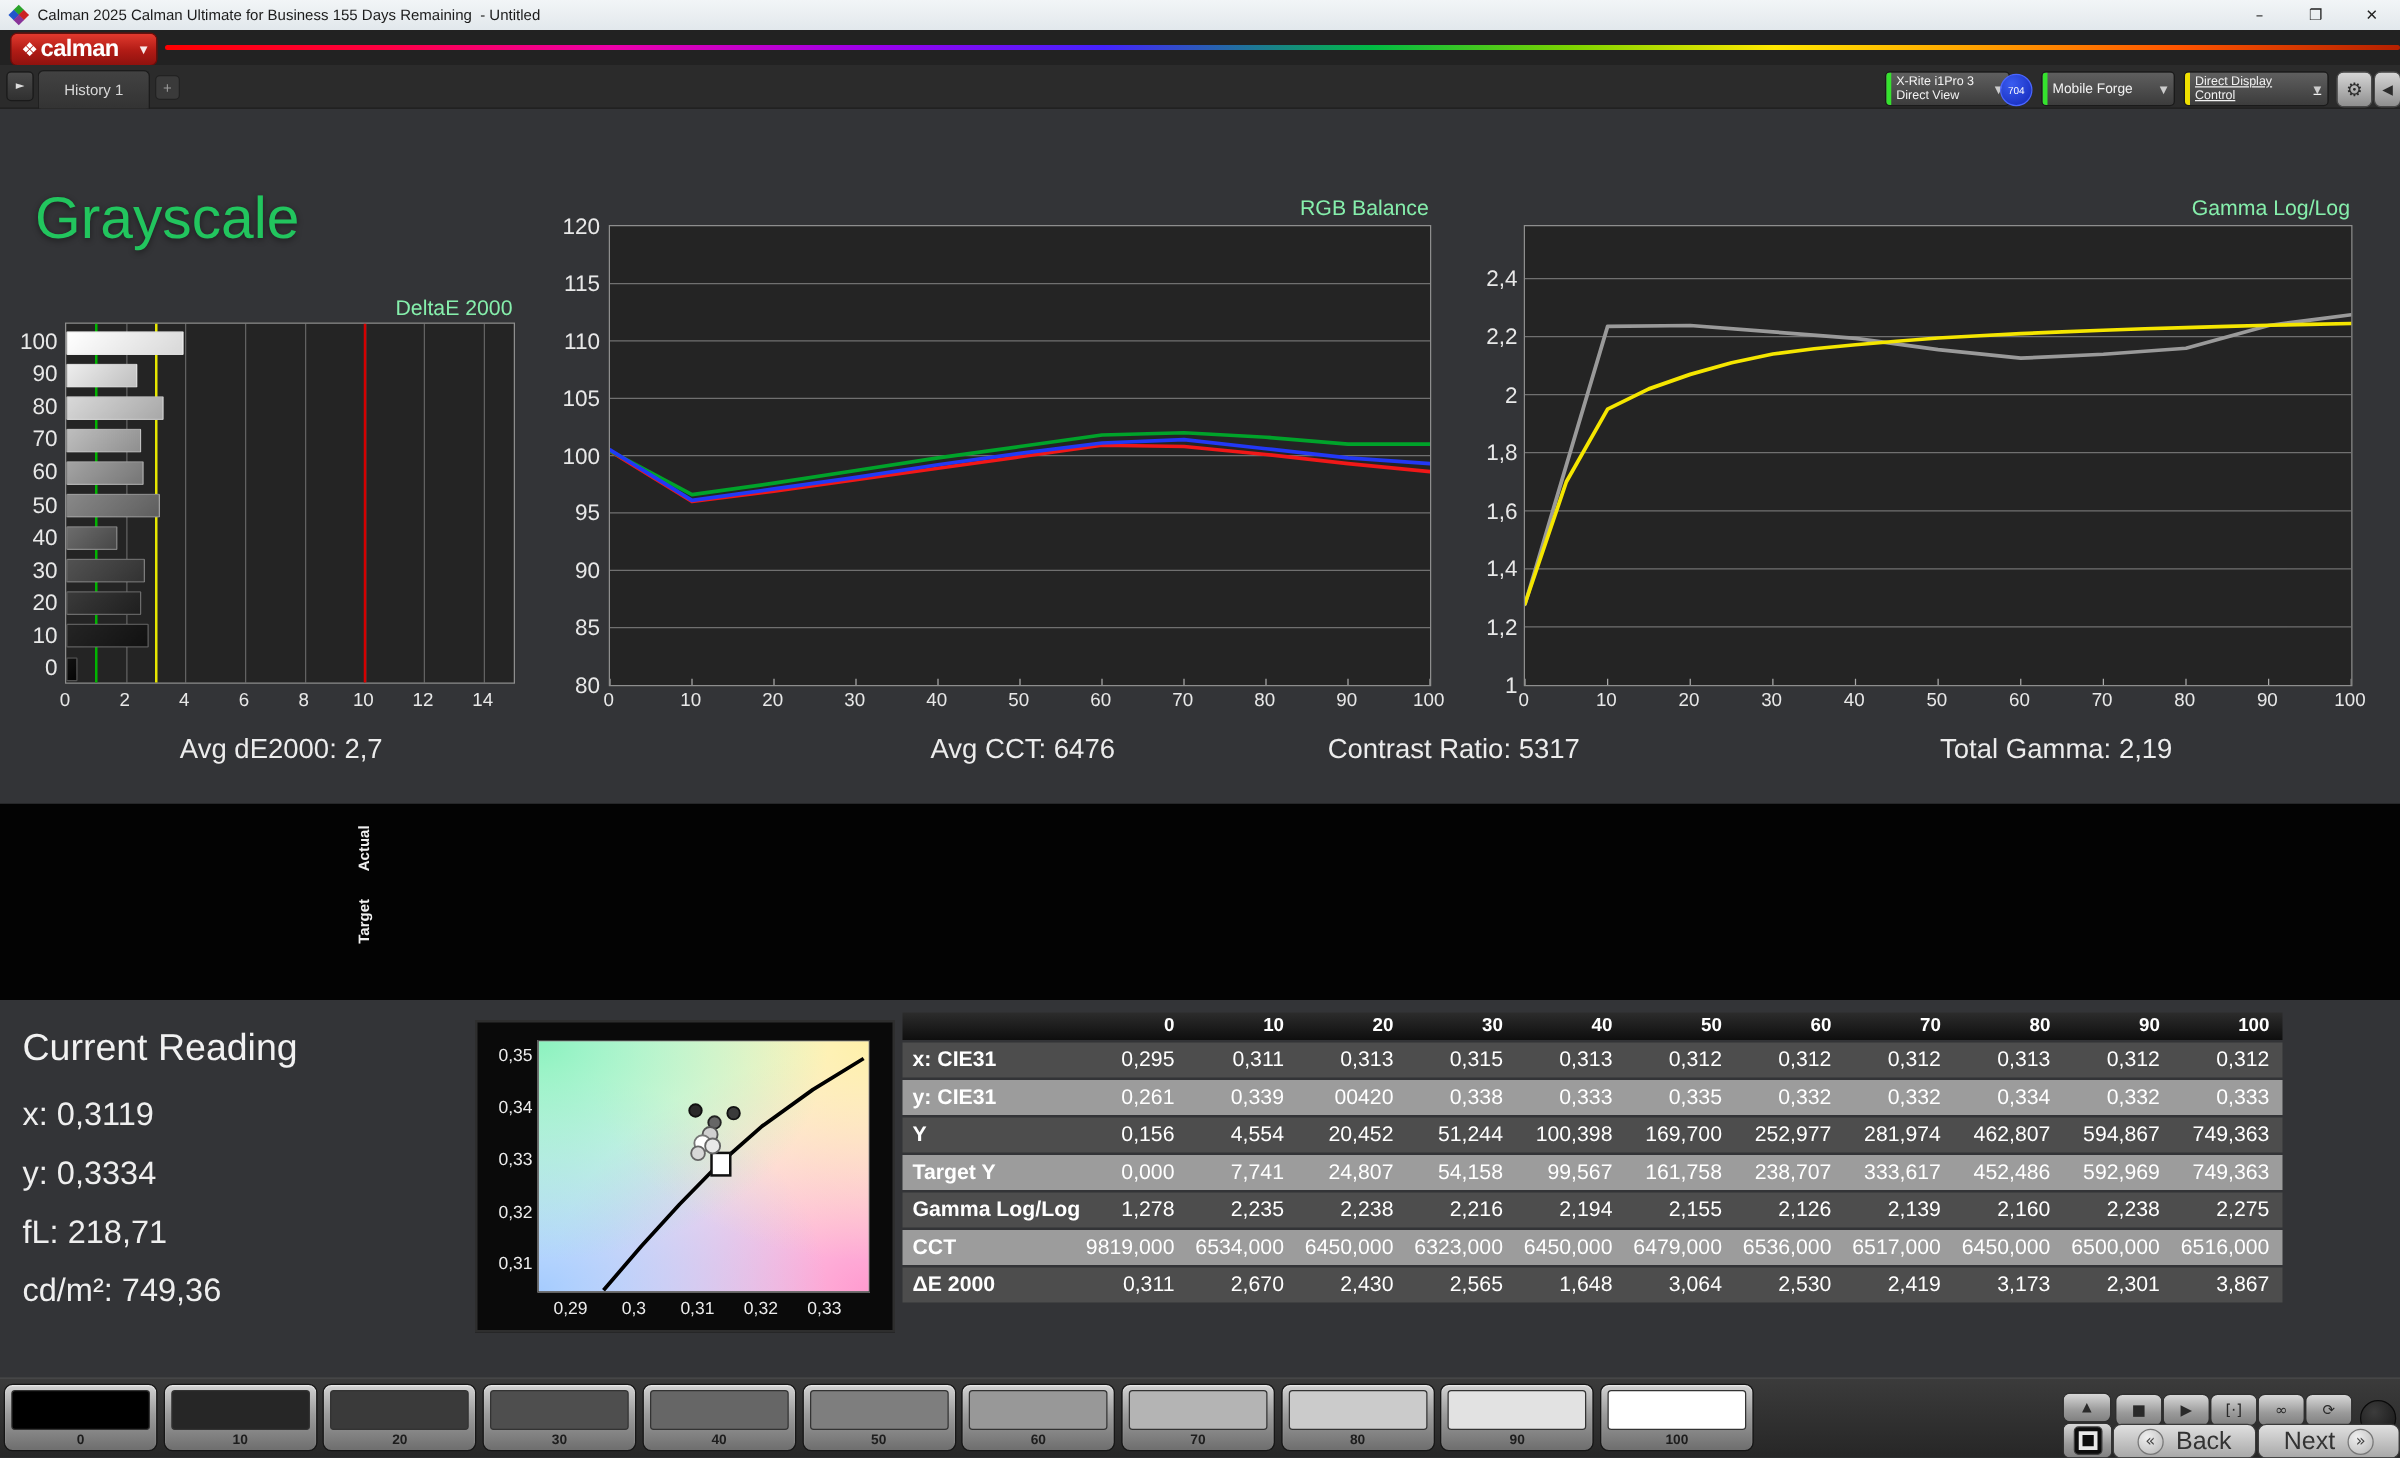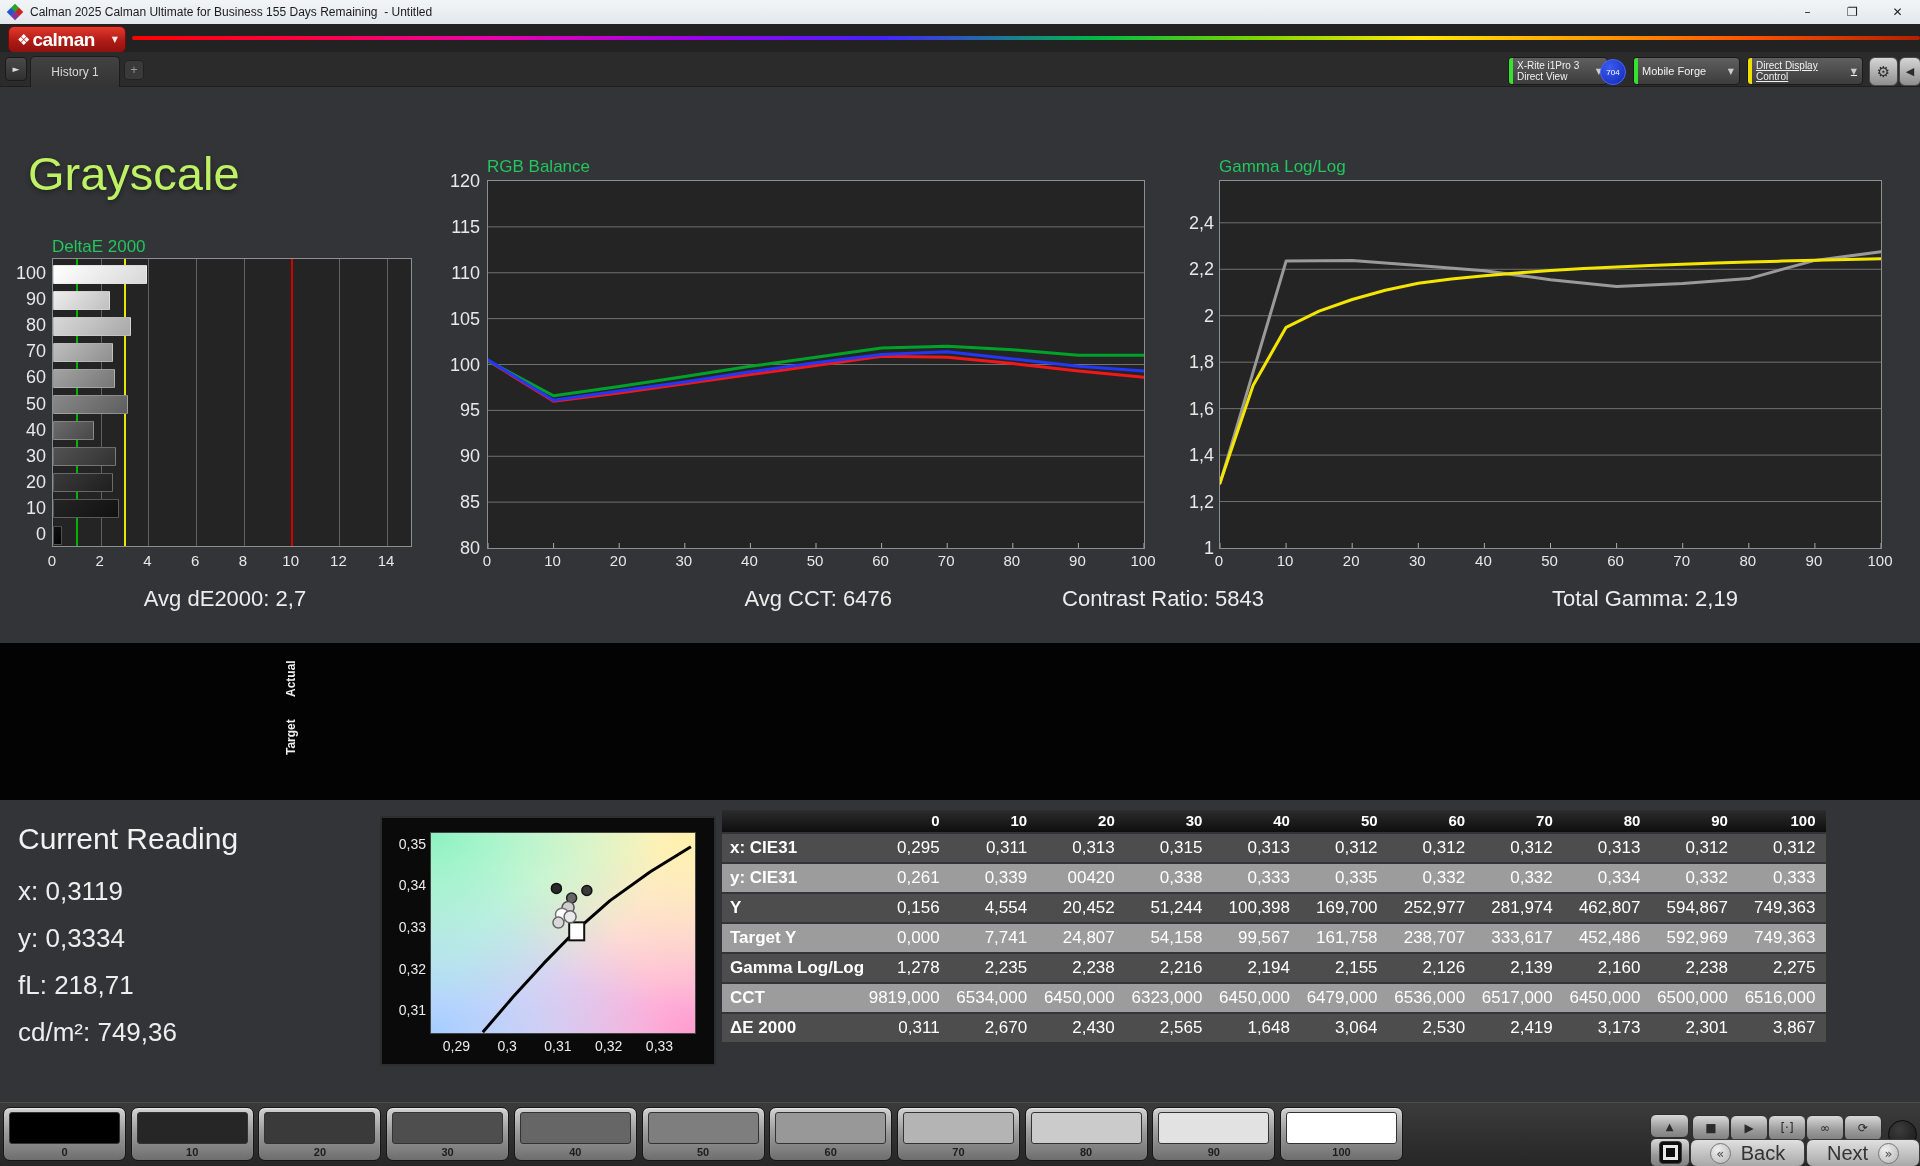--- a/index.html
+++ b/index.html
@@ -45,22 +45,22 @@
   .meter .lbl{padding:0 4px;line-height:1.1;}
   .meter .caret{margin-left:auto;margin-right:5px;font-size:8px;color:#ccc;}
   .badge{position:absolute;left:1600px;top:7px;width:24px;height:24px;border-radius:50%;
       background:radial-gradient(circle at 35% 30%,#3a5cf0,#1227b8);border:1px solid #4a66ff;
       color:#fff;font-size:8px;display:flex;align-items:center;justify-content:center;}
   .toolsq{position:absolute;top:5px;width:27px;height:27px;border-radius:6px;
       background:linear-gradient(180deg,#d6d6d6,#8e8e8e);border:1px solid #4a4a4a;color:#2c2c2c;
       display:flex;align-items:center;justify-content:center;font-size:15px;}
 
   
-  .h1{font-size:47px;color:#bef264;text-shadow:0 2px 5px rgba(0,0,0,.45);}
-  .ctitle{font-size:17px;color:#22c55e;text-align:left;}
+  .h1{font-size:47px;color:#22c55e;text-shadow:0 2px 5px rgba(0,0,0,.45);}
+  .ctitle{font-size:17px;color:#86efac;text-align:right;}
   .plot{background:#242424;border:1px solid #8e8e8e;}
   .vgrid{position:absolute;top:0;bottom:0;width:1px;background:rgba(150,150,150,.55);}
   .refline{position:absolute;top:0;bottom:0;width:2px;}
   .debar{position:absolute;left:0;height:17px;border:1px solid rgba(210,210,210,.35);border-radius:1px;}
   .axlab{position:absolute;font-size:15px;color:#e8e8e8;}
   .ylab-row{position:absolute;right:0;font-size:18px;color:#e8e8e8;text-align:right;width:100%;}
   .stat{position:absolute;width:420px;text-align:center;font-size:22px;color:#ececec;}
 
   
   .strip{left:0;top:643px;width:1920px;height:157px;background:#030303;}
@@ -308,21 +308,21 @@
     <div class="axlab" style="left: 314.5px; width: 32px; text-align: center;">50</div>
     <div class="axlab" style="left: 380.6px; width: 32px; text-align: center;">60</div>
     <div class="axlab" style="left: 446.7px; width: 32px; text-align: center;">70</div>
     <div class="axlab" style="left: 512.8px; width: 32px; text-align: center;">80</div>
     <div class="axlab" style="left: 578.9px; width: 32px; text-align: center;">90</div>
     <div class="axlab" style="left: 645px; width: 32px; text-align: center;">100</div>
   </div>
 
 <div class="abs stat" style="left:15px;top:586px;">Avg dE2000: 2,7</div>
 <div class="abs stat" style="left:472px;top:586px;text-align:right;">Avg CCT: 6476</div>
-<div class="abs stat" style="left:953px;top:586px;">Contrast Ratio: 5843</div>
+<div class="abs stat" style="left:953px;top:586px;">Contrast Ratio: 5317</div>
 <div class="abs stat" style="left:1435px;top:586px;">Total Gamma: 2,19</div>
 
 <div class="abs strip">
   <div class="rotlab" style="left:284px;top:9px;">Actual</div>
   <div class="rotlab" style="left:284px;top:67px;">Target</div>
   <div id="strip-swatches"></div>
 </div>
 
 <div class="abs readtitle" style="left:18px;top:822px;">Current Reading</div>
 <div class="abs readline" style="left:18px;top:876px;">x: 0,3119</div>

